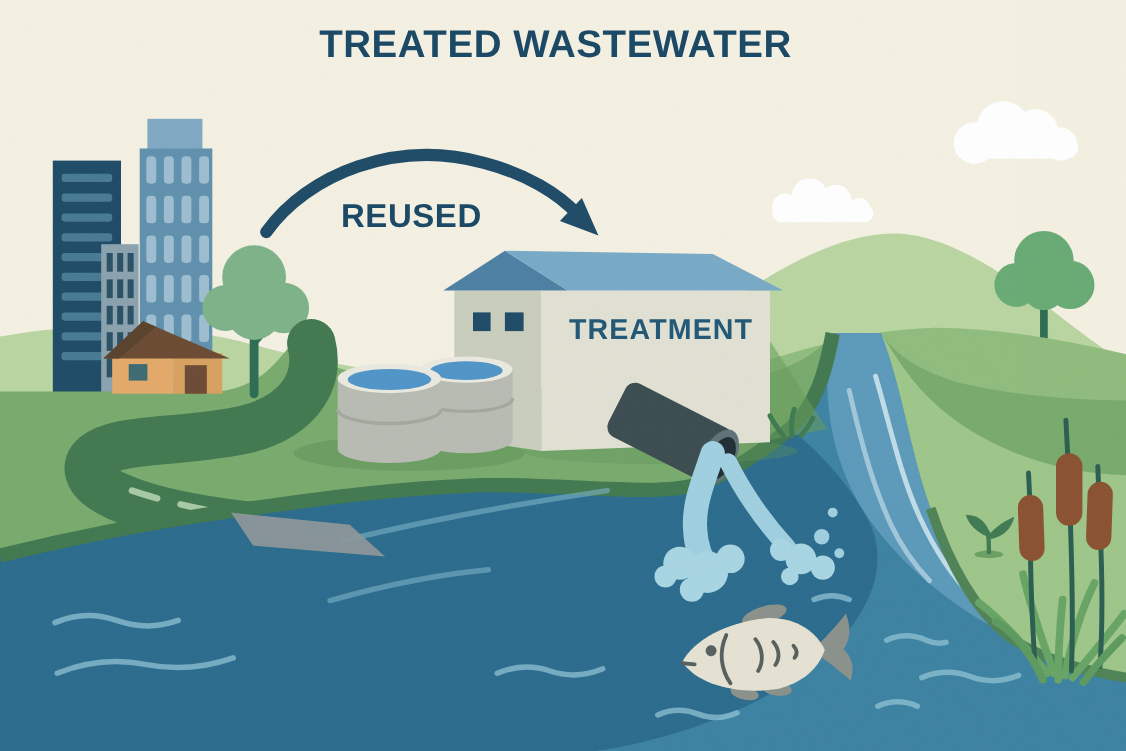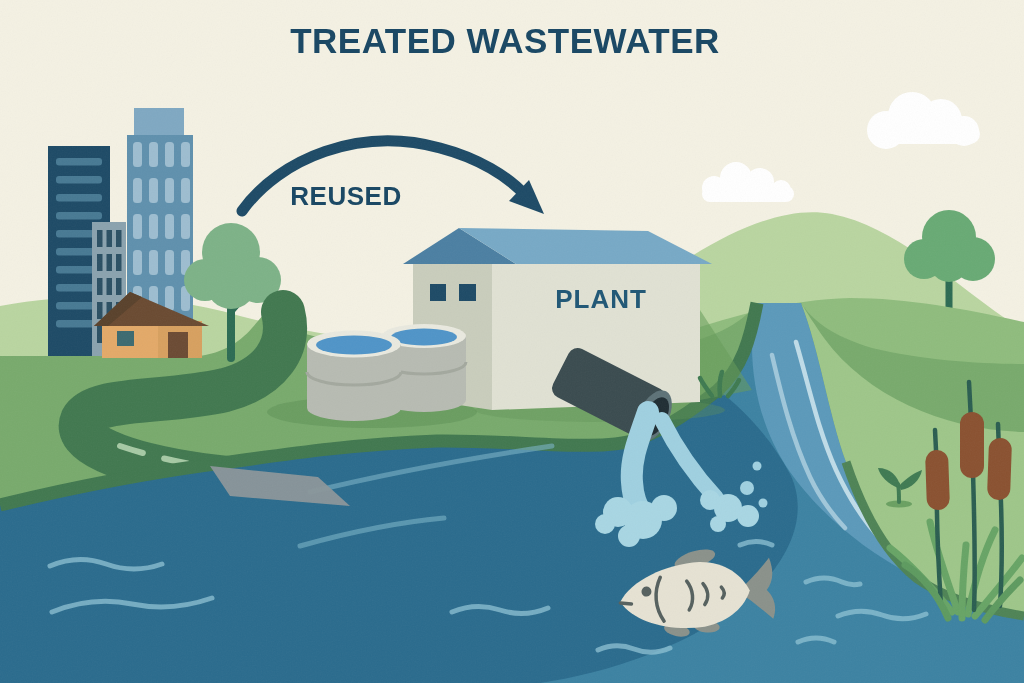--- a/index.html
+++ b/index.html
@@ -1,20 +1,20 @@
 <!DOCTYPE html>
 <html style="--sky: #f4f1e3; --title: #1c4965; --plant_label: #235977; --arrow: #1d4a66; --water: #3c82a2; --water_deep: #2a6b8d; --water_light: #5b99ba; --stream: #9fd0e0; --ground: #78aa6c; --bank: #9ec689; --hill_light: #b9d5a0; --hill_mid: #8fbc7d; --road: #41784f; --ramp: #8b969a; --plant_wall_left: #c9cdbc; --plant_wall_right: #e0e1d3; --plant_roof_front: #77a9c6; --plant_roof_gable: #4b7fa2; --tank_body: #b7bbb2; --tank_water: #4f94c8; --pipe: #3a4b4f; --cattail_head: #8a5130; --fish_body: #e6e2d3; --house_front: #e3a968; --house_roof: #6a4a31; --cloud: #ffffff;"><head>
 <meta charset="utf-8">
 <style>
   html,body{margin:0;padding:0;background:#e8e5d8;font-family:"Liberation Sans",sans-serif;}
   .stage{position:relative;width:1024px;height:683px;margin:0 auto;overflow:hidden;background:var(--sky,#f4f1e3);}
   .stage svg{position:absolute;left:0;top:0;}
   .ovl{position:absolute;color:var(--title,#1c4965);font-weight:700;text-align:center;pointer-events:none;}
   .title{left:0;top:22px;width:1010px;font-size:35px;line-height:37px;letter-spacing:.5px;}
-  .reused{left:240px;top:179px;width:212px;font-size:26px;line-height:35px;letter-spacing:.5px;}
+  .reused{left:268px;top:179px;width:212px;font-size:30px;line-height:35px;letter-spacing:.5px;}
   .plantlbl{left:498px;top:282px;width:206px;font-size:26px;line-height:34px;letter-spacing:1px;color:var(--plant_label,#235977);}
 </style>
 </head>
 <body>
 
 <div class="stage">
 <svg width="1024" height="683" viewBox="0 0 1024 683">
   <defs>
     <filter id="grain">
           <feTurbulence type="fractalNoise" baseFrequency="0.8" numOctaves="2" stitchTiles="stitch"></feTurbulence>
@@ -299,15 +299,15 @@
   <rect width="1024" height="683" filter="url(#grain)" opacity="0.05"></rect>
 </svg>
 
 <div class="ovl title">
   <div>TREATED WASTEWATER</div>
 </div>
 <div class="ovl reused">
   <div>REUSED</div>
 </div>
 <div class="ovl plantlbl">
-  <div>PLANT</div>
+  <div>TREATMENT</div>
 </div>
 </div>
 
 </body></html>

